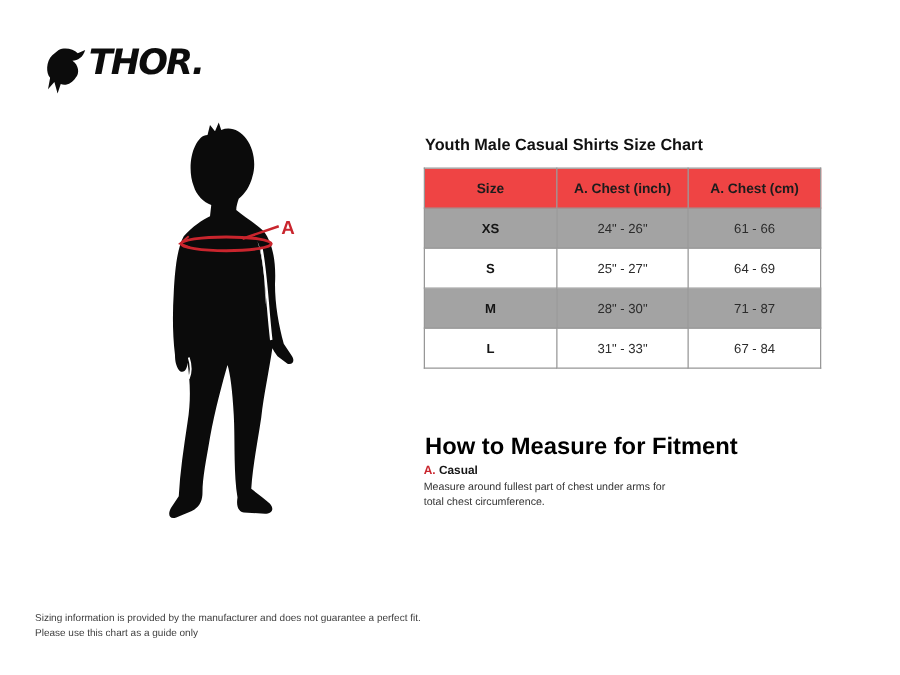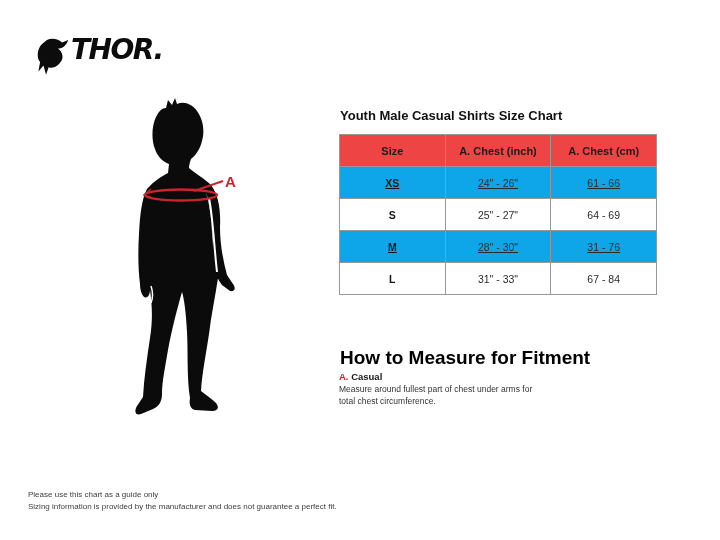--- a/index.html
+++ b/index.html
@@ -74,21 +74,21 @@
     background: #ef4444;
     font-size: 11px;
     font-weight: bold;
     color: #1c1c1c;
   }
   table.size-chart td {
     font-size: 10.5px;
     color: #2b2b2b;
     background: #ffffff;
   }
-  table.size-chart tr.alt td { background: #0ea5e9; text-decoration: underline; }
+  table.size-chart tr.alt td { background: #a3a3a3; }
   table.size-chart td.size-cell { font-weight: bold; color: #151515; }
 
   .measure-title {
     position: absolute;
     left: 340px;
     top: 347px;
     font-size: 19px;
     font-weight: bold;
     color: #000000;
   }
@@ -214,35 +214,35 @@
         <td>61 - 66</td>
       </tr>
       <tr>
         <td class="size-cell">S</td>
         <td>25" - 27"</td>
         <td>64 - 69</td>
       </tr>
       <tr class="alt">
         <td class="size-cell">M</td>
         <td>28" - 30"</td>
-        <td>31 - 76</td>
+        <td>71 - 87</td>
       </tr>
       <tr>
         <td class="size-cell">L</td>
         <td>31" - 33"</td>
         <td>67 - 84</td>
       </tr>
     </tbody>
   </table>
 
   <div class="measure-title">How to Measure for Fitment</div>
   <div class="measure-key-line">
     <span class="key">A.</span>
     <span>Casual</span>
   </div>
   <div class="measure-desc">Measure around fullest part of chest under arms for total chest circumference.</div>
 
   <div class="footer">
+    <div>Sizing information is provided by the manufacturer and does not guarantee a perfect fit.</div>
     <div>Please use this chart as a guide only</div>
-    <div>Sizing information is provided by the manufacturer and does not guarantee a perfect fit.</div>
   </div>
 
 </div>
 
 </body></html>

